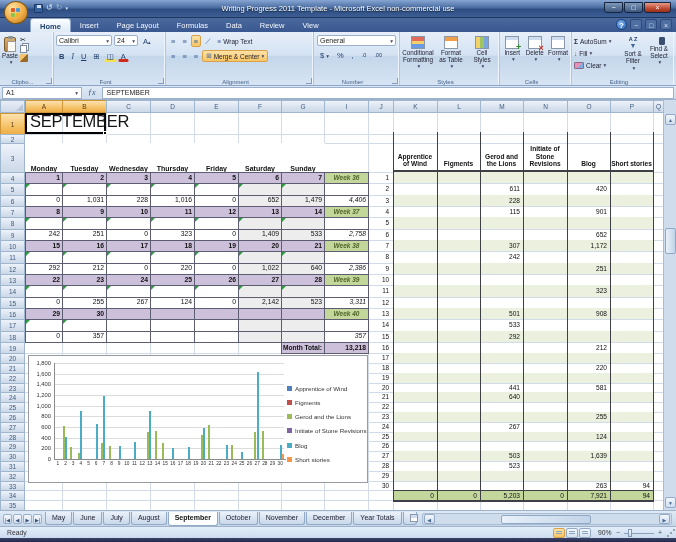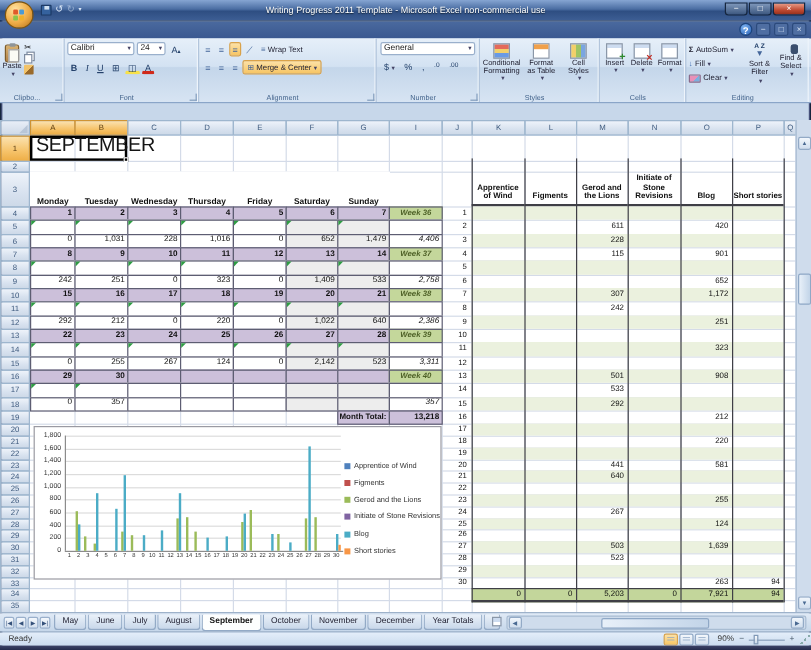--- a/index.html
+++ b/index.html
@@ -167,20 +167,29 @@
     </div>
   </div>
   <div class="qat">
     <span class="saveic"></span>
     <span class="qic">↺</span>
     <span class="qic" style="opacity:.5">↻</span>
     <span class="qic" style="font-size:5px">▾</span>
   </div>
 
   <div class="tabrow">
+    <div class="rtabs" id="ribbon-tabs">
+        <div class="rtab active" style="">Home</div>
+        <div class="rtab" style="">Insert</div>
+        <div class="rtab" style="">Page Layout</div>
+        <div class="rtab" style="">Formulas</div>
+        <div class="rtab" style="">Data</div>
+        <div class="rtab" style="">Review</div>
+        <div class="rtab" style="">View</div>
+      </div>
     <div class="tabrow-right">
       <span class="helpic">?</span>
       <span class="dwbtn">−</span>
       <span class="dwbtn">□</span>
       <span class="dwbtn">×</span>
     </div>
   </div>
 
   <div class="ribbon">
     <div class="grp" style="width:54px">
@@ -333,20 +342,28 @@
       </div>
       <div class="bigbtn" style="width:27px">
         <span class="binoc"></span>
         <span>Find &amp; Select</span>
           <span class="dd">▾</span>
       </div>
       <div class="glabel">Editing</div>
     </div>
   </div>
 
+  <div class="fbar">
+    <div class="namebox">
+      <span>A1</span>
+        <span class="dd">▾</span>
+    </div>
+    <span class="fxlab">ƒx</span>
+    <div class="finput">SEPTEMBER</div>
+  </div>
 
   <div class="corner"></div>
   <div class="gridbg"></div>
   <div id="sheet-layer">
       <div class="colhead sel" style="left: 25px; top: 100px; width: 38px; height: 13px; position: absolute; line-height: 11px;">A</div>
       <div class="colhead sel" style="left: 62px; top: 100px; width: 45px; height: 13px; position: absolute; line-height: 11px;">B</div>
       <div class="colhead" style="left: 106px; top: 100px; width: 45px; height: 13px; position: absolute; line-height: 11px;">C</div>
       <div class="colhead" style="left: 150px; top: 100px; width: 45px; height: 13px; position: absolute; line-height: 11px;">D</div>
       <div class="colhead" style="left: 194px; top: 100px; width: 45px; height: 13px; position: absolute; line-height: 11px;">E</div>
       <div class="colhead" style="left: 238px; top: 100px; width: 44px; height: 13px; position: absolute; line-height: 11px;">F</div>

